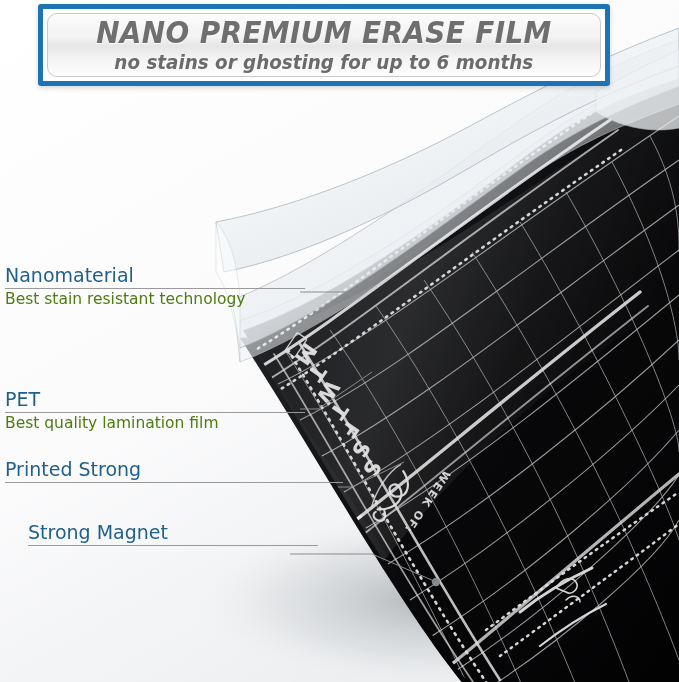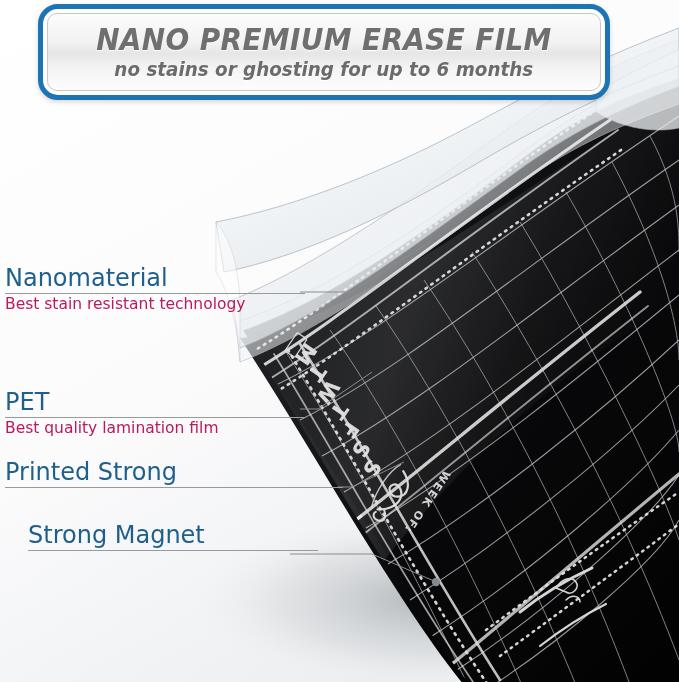--- a/index.html
+++ b/index.html
@@ -28,24 +28,24 @@
     height: 682px;
   }
   #product-svg { display: block; width: 679px; height: 682px; }
 
   
   #header-banner {
     position: absolute;
     left: 38px;
     top: 4px;
     width: 572px;
-    height: 96px;
+    height: 82px;
     box-sizing: border-box;
     border: 5px solid #1d74b5;
-    border-radius: 20px;
+    border-radius: 3px;
     background: #ffffff;
     padding: 4px;
     box-shadow: 0 2px 5px rgba(0,0,0,0.16);
     z-index: 40;
   }
   #header-inner {
     width: 100%;
     height: 100%;
     box-sizing: border-box;
     border: 1px solid #c8c8c8;
@@ -89,37 +89,37 @@
   }
 
   
   .callout {
     position: absolute;
     left: 5px;
     z-index: 30;
   }
   .callout-heading {
     font-family: "DejaVu Sans", sans-serif;
-    font-size: 24px;
+    font-size: 19px;
     font-weight: normal;
     color: #1f5f8b;
     line-height: 1.05;
     white-space: nowrap;
     margin: 0;
   }
   .callout-rule {
     height: 1px;
     background: #9a9a9a;
     margin-top: 2px;
     margin-bottom: 2px;
   }
   .callout-sub {
     font-family: "DejaVu Sans", sans-serif;
     font-size: 15.5px;
-    color: #be185d;
+    color: #4d7c0f;
     line-height: 1.15;
     white-space: nowrap;
     margin: 0;
   }
 
   #callout-nanomaterial { top: 266px; }
   #callout-nanomaterial .callout-rule { width: 300px; }
 
   #callout-pet { top: 390px; }
   #callout-pet .callout-rule { width: 300px; }

